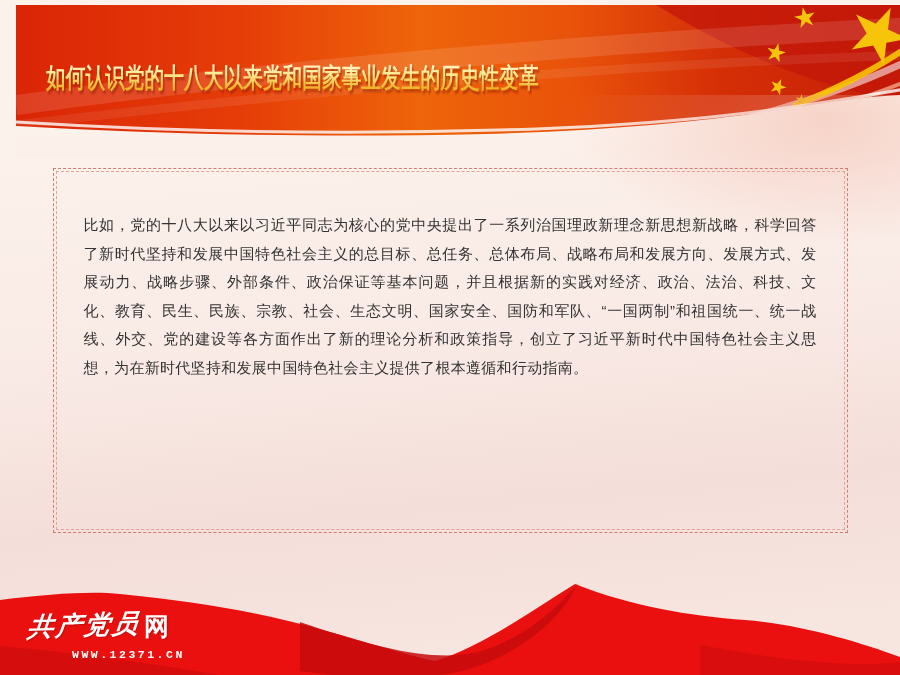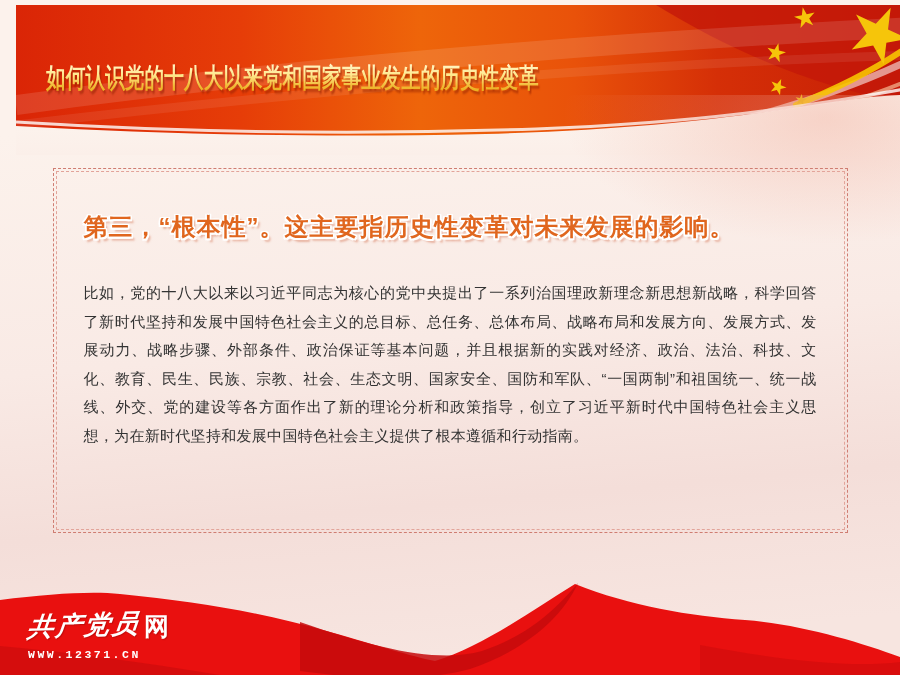--- a/index.html
+++ b/index.html
@@ -65,20 +65,21 @@
     transform:skewX(-8deg) rotate(-2deg);letter-spacing:2px;
     text-shadow:1px 1px 1px rgba(120,0,0,.35);
   }
   .logo-net{
     font-size:25px;font-weight:bold;letter-spacing:0;
     text-shadow:1px 1px 1px rgba(120,0,0,.35);
   }
   .logo-url{
     margin-top:5px;font-size:11.5px;font-weight:bold;letter-spacing:2.5px;
     font-family:"Liberation Mono","DejaVu Sans Mono",monospace;
+    margin-left:44px;
   }
 </style>
 </head>
 <body>
 
 <div class="slide">
 
   <div class="header">
     <svg width="900" height="150" viewBox="0 0 900 150" aria-hidden="true">
       <defs>
@@ -119,21 +120,20 @@
       <path d="M0,117 C160,127 340,130 520,124 C680,118 790,102 900,82" stroke="rgba(255,255,255,.8)" stroke-width="3" fill="none"></path>
     </svg>
 
     <h1 class="page-title">如何认识党的十八大以来党和国家事业发生的历史性变革</h1>
   </div>
 
   <div class="pink-glow"></div>
 
   <main>
     <div class="frame">
-      <h2 class="section-heading">第三，“根本性”。这主要指历史性变革对未来发展的影响。</h2>
       <p class="body-text">比如，党的十八大以来以习近平同志为核心的党中央提出了一系列治国理政新理念新思想新战略，科学回答了新时代坚持和发展中国特色社会主义的总目标、总任务、总体布局、战略布局和发展方向、发展方式、发展动力、战略步骤、外部条件、政治保证等基本问题，并且根据新的实践对经济、政治、法治、科技、文化、教育、民生、民族、宗教、社会、生态文明、国家安全、国防和军队、“一国两制”和祖国统一、统一战线、外交、党的建设等各方面作出了新的理论分析和政策指导，创立了习近平新时代中国特色社会主义思想，为在新时代坚持和发展中国特色社会主义提供了根本遵循和行动指南。</p>
     </div>
   </main>
 
   <div class="footer">
     <svg width="900" height="125" viewBox="0 0 125 -0 900 125" aria-hidden="true" style="left:0;bottom:0;">
 
       <path d="M0,50 C50,44 90,41 120,44 C200,52 260,62 330,82 C380,96 410,106 435,111 C480,98 530,62 575,34 C630,56 690,66 745,70 C800,74 860,92 900,107 L900,125 L0,125 Z" fill="#e9100f"></path>
 
       <path d="M300,72 C380,100 440,113 482,101 C530,85 558,57 578,33 C560,72 520,102 470,119 C420,133 350,128 300,121 Z" fill="#c50b0c" opacity=".85"></path>

